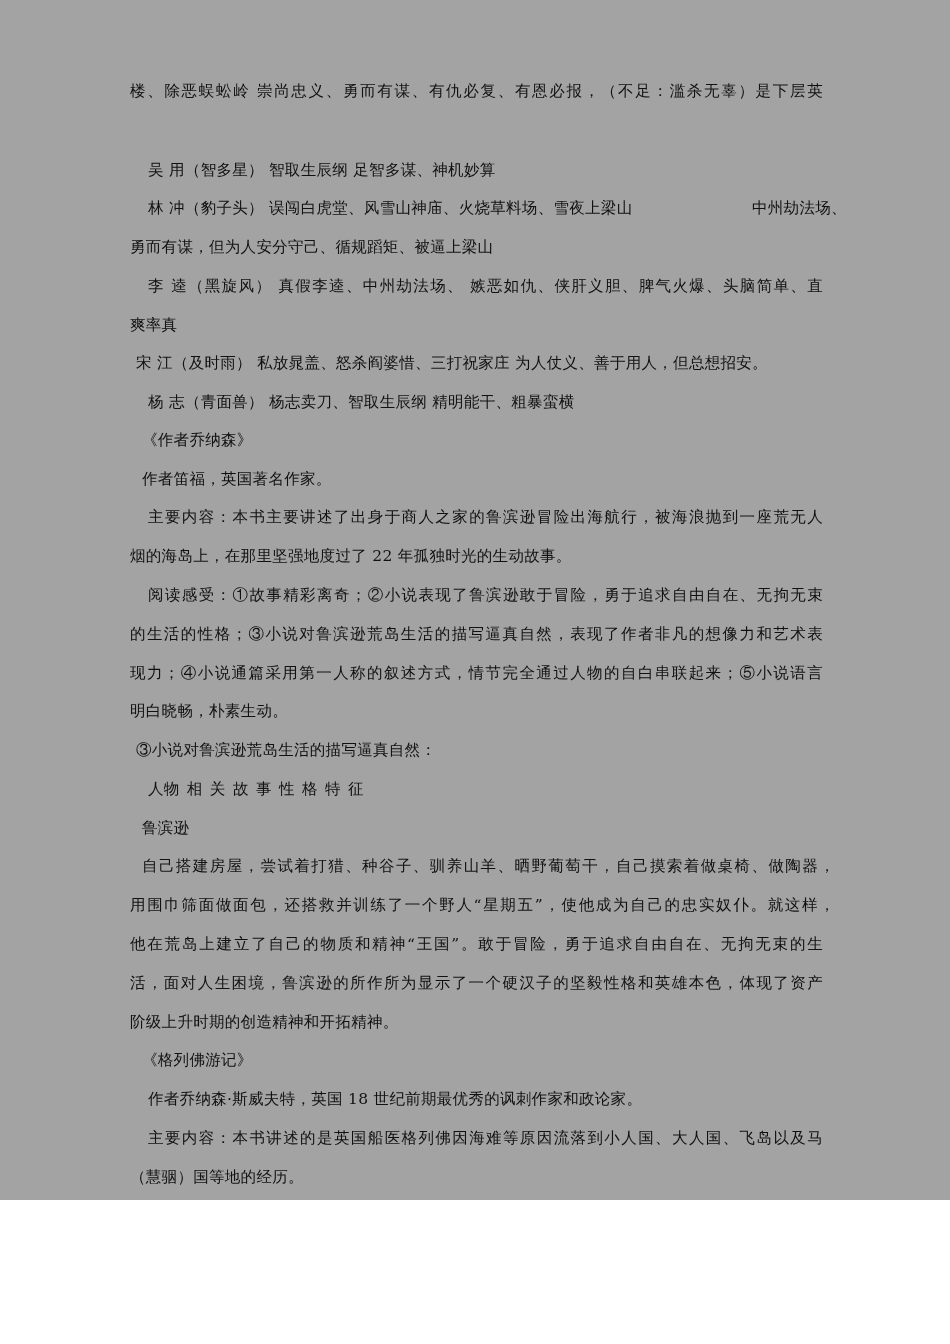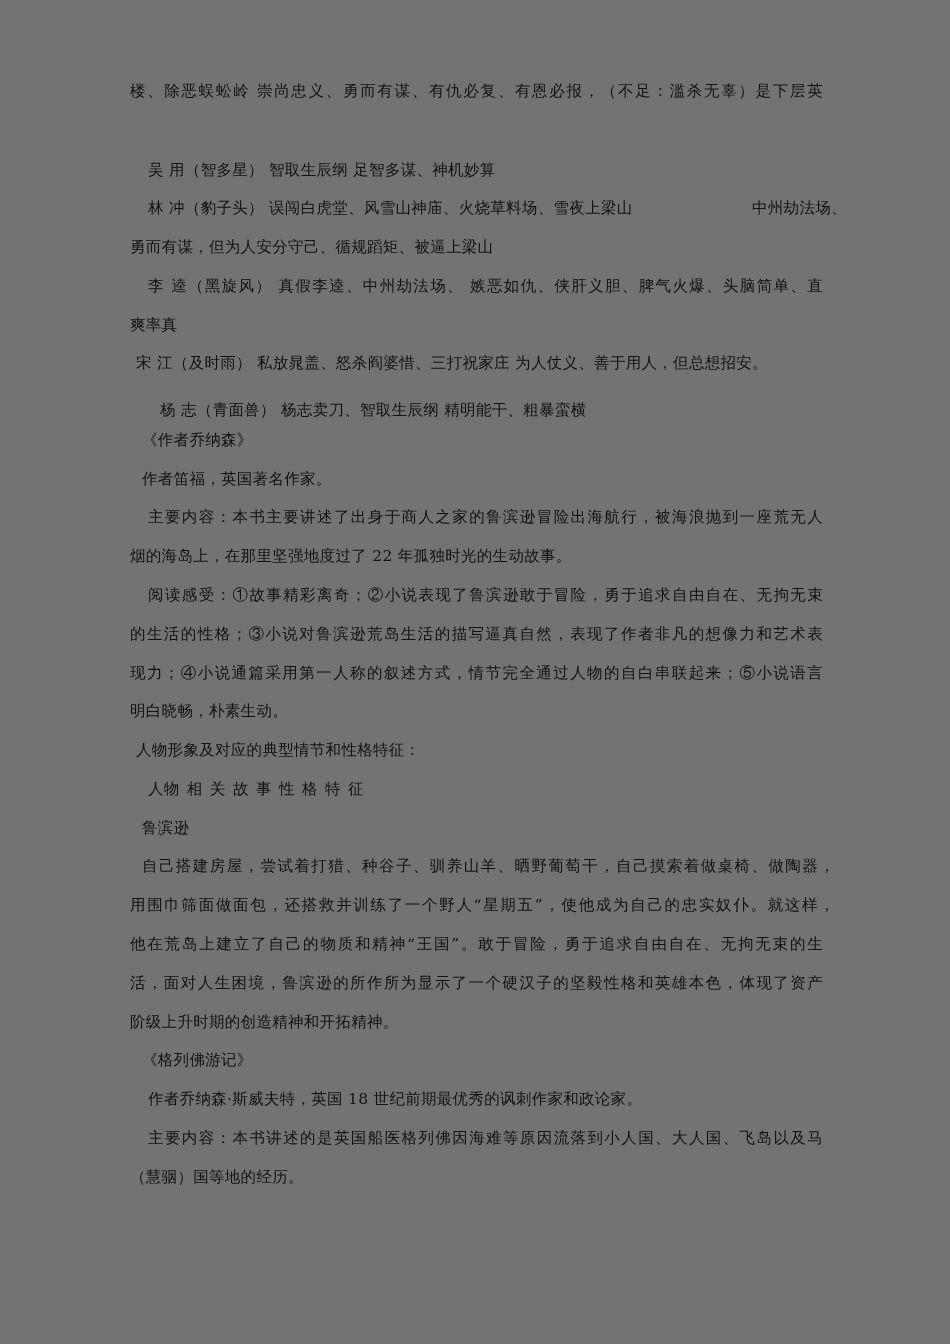--- a/index.html
+++ b/index.html
@@ -13,22 +13,22 @@
       position: relative;
       overflow: hidden;
       font-family: "DejaVu Serif", "Liberation Serif", serif;
       color: #111111;
     }
     .page {
       position: absolute;
       left: 0;
       top: 0;
       width: 950px;
-      height: 1344px;
-      background: #737373;
+      height: 1200px;
+      background: #a3a3a3;
     }
     .line {
       position: absolute;
       font-size: 15.5px;
       line-height: 20px;
       white-space: nowrap;
       letter-spacing: 0.3px;
     }
     .justify {
       width: 693px;
@@ -42,31 +42,31 @@
 <div class="page">
 
   <div class="line justify" style="left:130px; top:81px;">楼、除恶蜈蚣岭 崇尚忠义、勇而有谋、有仇必复、有恩必报，（不足：滥杀无辜）是下层英</div>
   <div class="line" style="left:148px; top:160px;">吴 用（智多星） 智取生辰纲 足智多谋、神机妙算</div>
   <div class="line" style="left:148px; top:198px;">林 冲（豹子头） 误闯白虎堂、风雪山神庙、火烧草料场、雪夜上梁山</div>
   <div class="line" style="left:752px; top:198px;">中州劫法场、</div>
   <div class="line" style="left:130px; top:237px;">勇而有谋，但为人安分守己、循规蹈矩、被逼上梁山</div>
   <div class="line" style="left:148px; top:276px; width:675px; text-align:justify; text-align-last:justify;">李 逵（黑旋风） 真假李逵、中州劫法场、 嫉恶如仇、侠肝义胆、脾气火爆、头脑简单、直</div>
   <div class="line" style="left:130px; top:315px;">爽率真</div>
   <div class="line" style="left:136px; top:353px;">宋 江（及时雨） 私放晁盖、怒杀阎婆惜、三打祝家庄 为人仗义、善于用人，但总想招安。</div>
-  <div class="line" style="left:148px; top:400px;margin-left:12px;">杨 志（青面兽） 杨志卖刀、智取生辰纲 精明能干、粗暴蛮横</div>
+  <div class="line" style="left:148px; top:392px;">杨 志（青面兽） 杨志卖刀、智取生辰纲 精明能干、粗暴蛮横</div>
 
   <div class="line" style="left:142px; top:430px;">《作者乔纳森》</div>
   <div class="line" style="left:142px; top:469px;">作者笛福，英国著名作家。</div>
   <div class="line" style="left:148px; top:507px; width:675px; text-align:justify; text-align-last:justify;">主要内容：本书主要讲述了出身于商人之家的鲁滨逊冒险出海航行，被海浪抛到一座荒无人</div>
   <div class="line" style="left:130px; top:546px;">烟的海岛上，在那里坚强地度过了 22 年孤独时光的生动故事。</div>
   <div class="line" style="left:148px; top:585px; width:675px; text-align:justify; text-align-last:justify;">阅读感受：①故事精彩离奇；②小说表现了鲁滨逊敢于冒险，勇于追求自由自在、无拘无束</div>
   <div class="line justify" style="left:130px; top:663px;">现力；④小说通篇采用第一人称的叙述方式，情节完全通过人物的自白串联起来；⑤小说语言</div>
   <div class="line justify" style="left:130px; top:624px;">的生活的性格；③小说对鲁滨逊荒岛生活的描写逼真自然，表现了作者非凡的想像力和艺术表</div>
   <div class="line" style="left:130px; top:701px;">明白晓畅，朴素生动。</div>
-  <div class="line" style="left:136px; top:740px;">人物形象及对应的典型情节和性格特征：</div>
+  <div class="line" style="left:136px; top:740px;">③小说对鲁滨逊荒岛生活的描写逼真自然：</div>
   <div class="line" style="left:148px; top:779px; word-spacing:2px;">人物 相 关 故 事 性 格 特 征</div>
   <div class="line" style="left:142px; top:818px;">鲁滨逊</div>
   <div class="line" style="left:142px; top:856px; width:693px; text-align:justify; text-align-last:justify;">自己搭建房屋，尝试着打猎、种谷子、驯养山羊、晒野葡萄干，自己摸索着做桌椅、做陶器，</div>
   <div class="line justify" style="left:130px; top:895px; width:705px;">用围巾筛面做面包，还搭救并训练了一个野人“星期五”，使他成为自己的忠实奴仆。就这样，</div>
   <div class="line justify" style="left:130px; top:934px;">他在荒岛上建立了自己的物质和精神“王国”。敢于冒险，勇于追求自由自在、无拘无束的生</div>
   <div class="line justify" style="left:130px; top:973px;">活，面对人生困境，鲁滨逊的所作所为显示了一个硬汉子的坚毅性格和英雄本色，体现了资产</div>
   <div class="line" style="left:130px; top:1012px;">阶级上升时期的创造精神和开拓精神。</div>
 
   <div class="line" style="left:142px; top:1050px;">《格列佛游记》</div>
   <div class="line" style="left:148px; top:1089px;">作者乔纳森·斯威夫特，英国 18 世纪前期最优秀的讽刺作家和政论家。</div>

